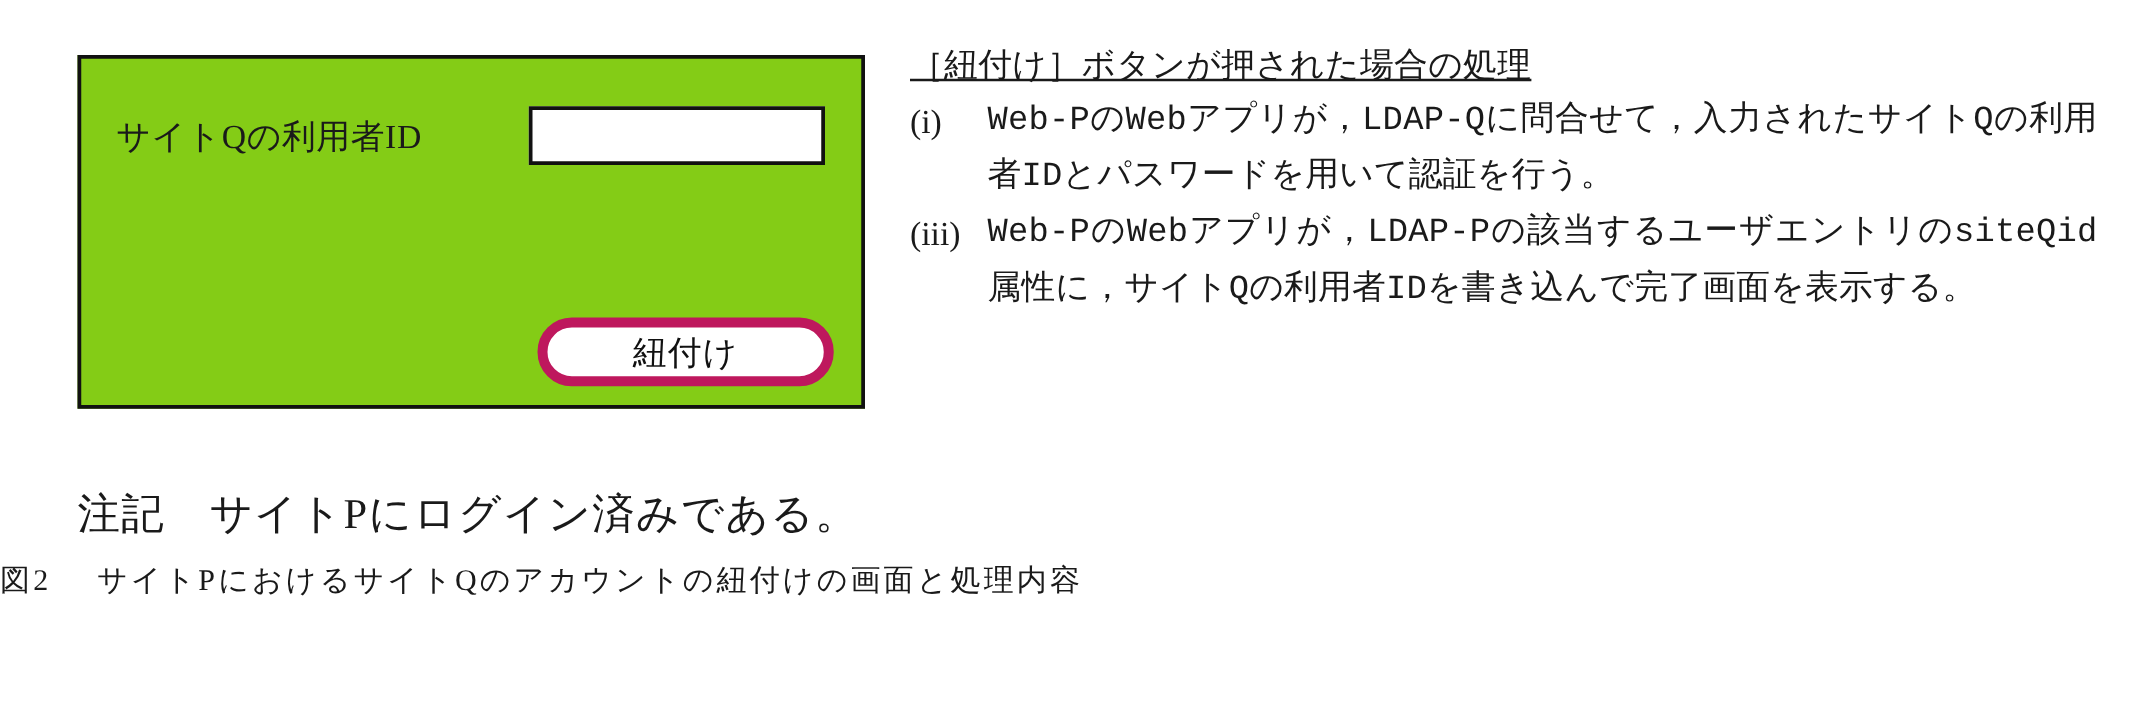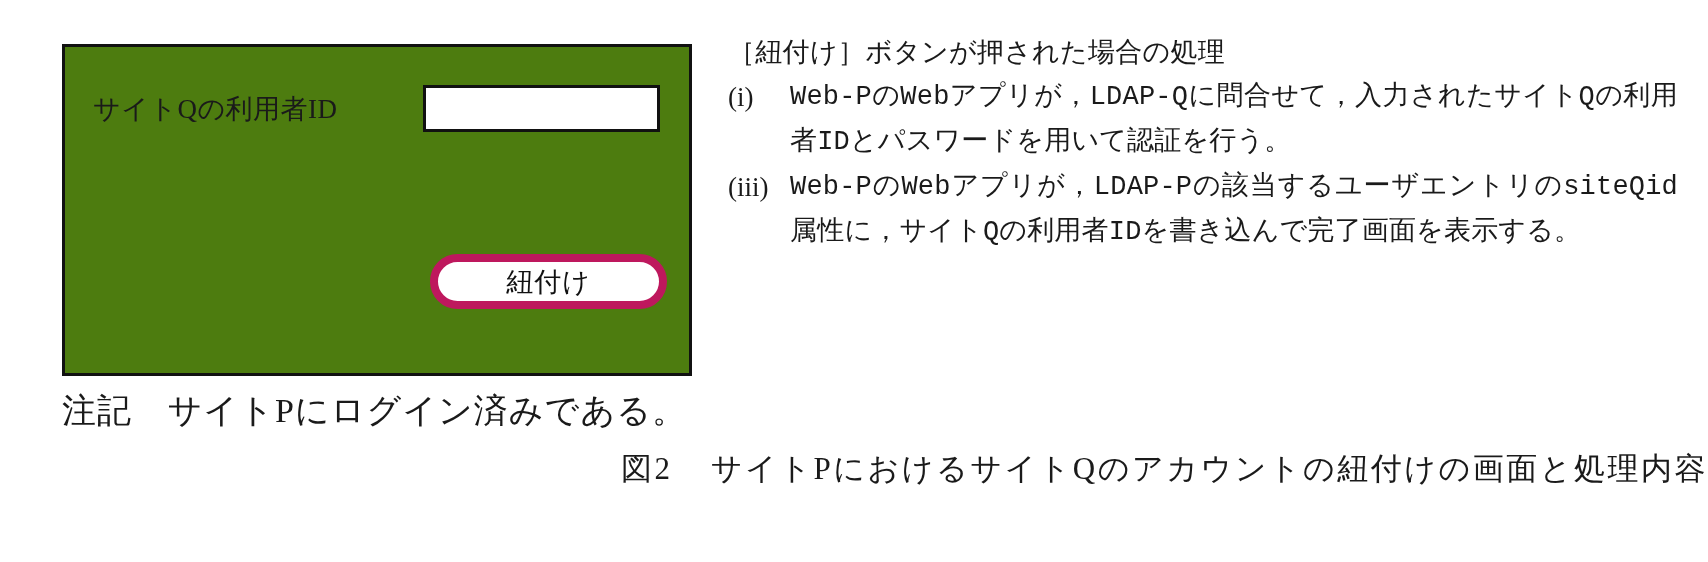--- a/index.html
+++ b/index.html
@@ -22,24 +22,24 @@
     width: 1708px;
     height: 562px;
   }
 
   
   .form-panel {
     position: absolute;
     left: 62px;
     top: 44px;
     width: 630px;
-    height: 332px;
+    height: 283px;
     border: 3px solid #111;
     box-sizing: border-box;
-    background: #4d7c0f;
+    background: #84cc16;
   }
 
   .form-row {
     position: absolute;
     display: flex;
     align-items: center;
   }
   .form-row.row-1 { left: 28px; top: 38px; }
   .form-row.row-2 { left: 28px; top: 122px; }
 
@@ -91,20 +91,21 @@
     position: absolute;
     left: 728px;
     top: 30px;
     width: 950px;
     font-size: 27px;
     line-height: 45px;
   }
   .proc-heading {
     white-space: nowrap;
     letter-spacing: 0.3px;
+    text-decoration: underline;
   }
   .proc-item {
     display: flex;
     align-items: flex-start;
     margin-top: 0;
   }
   .proc-marker {
     flex: 0 0 auto;
     width: 62px;
     text-align: left;
@@ -127,22 +128,22 @@
     white-space: nowrap;
     letter-spacing: 1px;
   }
   .note .note-label { margin-right: 26px; }
 
   .caption {
     position: absolute;
     left: 0;
     top: 448px;
     width: 1708px;
-    text-align: right;
-    font-size: 31px;
+    text-align: left;
+    font-size: 24px;
     letter-spacing: 2.5px;
     white-space: nowrap;
   }
   .caption .fignum { margin-right: 28px; }
 </style>
 </head>
 <body>
 
 <div id="page">
 

